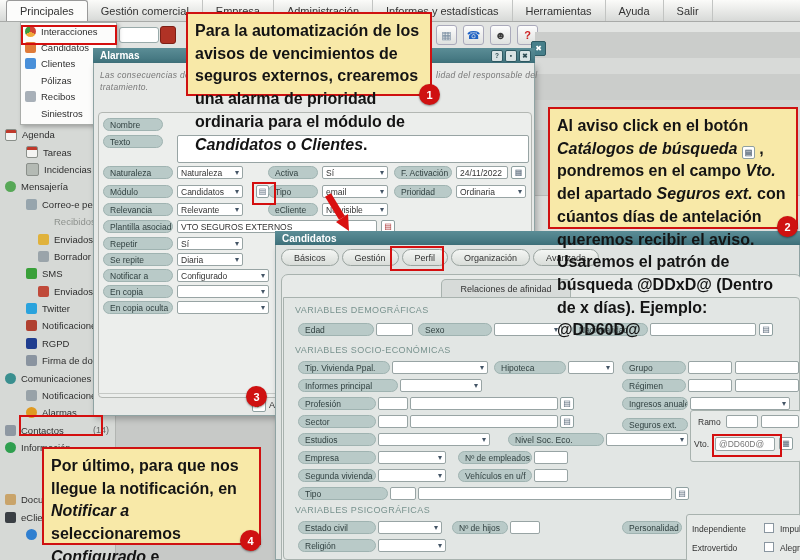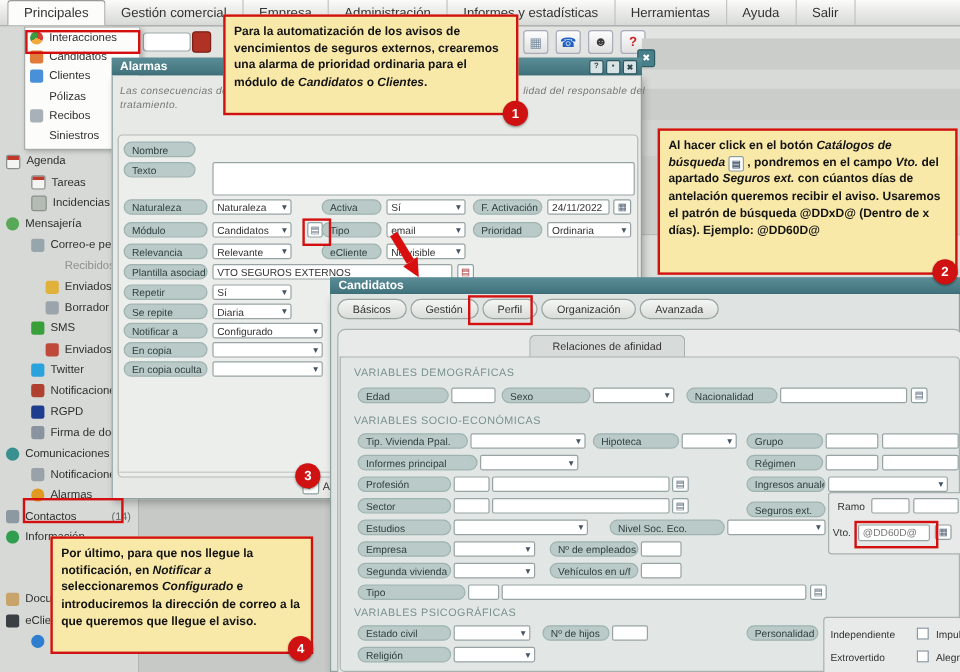--- a/index.html
+++ b/index.html
@@ -82,21 +82,21 @@
   .card{background:#e7eae8;border:1px solid #a8b2ae;border-radius:7px 7px 0 0;}
   .subtab{border:1px solid #a8b2ae;border-bottom:none;border-radius:5px 5px 0 0;font-size:9px;color:#333;display:flex;align-items:center;justify-content:center;box-sizing:border-box;}
   .subtab.on{background:#eef0ee;}
   .subtab.off{background:#d7dbd9;}
   .contentbox{background:#e2e6e4;border:1px solid #a8b2ae;border-radius:0 4px 4px 4px;}
   .sec{font-size:9px;color:#78928e;letter-spacing:.4px;}
   .groupbox{background:#e7eae8;border:1px solid #a8b2ae;border-radius:3px;}
   .cb{width:10px;height:10px;background:#fff;border:1px solid #8a96a0;box-sizing:border-box;}
   .plabel{font-size:8.5px;color:#333;}
   
-  .callout{background:#f8e9a8;border:2px solid #cf1111;color:#141414;font-size:10px;font-weight:600;line-height:1.42;padding:6px 7px;box-sizing:border-box;z-index:6;}
+  .callout{background:#f8e9a8;border:2px solid #cf1111;color:#141414;font-size:16px;font-weight:600;line-height:1.42;padding:6px 7px;box-sizing:border-box;z-index:6;}
   .callout i{font-weight:600;}
   .num{width:21px;height:21px;border-radius:50%;background:#cf1111;color:#fff;font-size:11px;font-weight:bold;display:flex;align-items:center;justify-content:center;z-index:7;box-shadow:0 1px 2px rgba(0,0,0,.4);}
   .redbox{border:2px solid #d40f0f;z-index:7;background:transparent;}
   .inline-cat{display:inline-block;width:11px;height:11px;background:#fff;border:1px solid #8fa0a0;border-radius:2px;font-size:8px;line-height:11px;text-align:center;vertical-align:-1px;}
   .inline-cat::before{content:"▤";color:#567;}
   .z4{z-index:4;} .z5{z-index:5;} .z7{z-index:7;}
 </style>
 </head>
 <body>
 
@@ -516,21 +516,21 @@
 
   <div class="abs pill z5" style="left:298px;top:539px;width:78px;height:13px;" data-name="field-label-religion">Religión</div>
   <div class="abs sel z5" style="left:378px;top:539px;width:68px;height:13px;" data-name="religion-select"></div>
 
   <div class="abs callout" style="left:186px;top:12px;width:246px;height:84px;" data-name="callout-1">
     <span>Para la automatización de los avisos de vencimientos de seguros externos, crearemos una alarma de </span><b>prioridad ordinaria</b><span> para el módulo de </span><i>Candidatos</i><span> o </span><i>Clientes</i><span>.</span>
   </div>
   <div class="abs num" style="left:419px;top:84px;" data-name="callout-1-number">1</div>
 
   <div class="abs callout" style="left:548px;top:107px;width:250px;height:122px;" data-name="callout-2">
-    <span>Al hacer click en el botón </span><i>Catálogos de búsqueda</i>
+    <span>Al aviso click en el botón </span><i>Catálogos de búsqueda</i>
     <span class="inline-cat" data-name="catalog-search-icon"></span><span> , pondremos en el campo </span><i>Vto.</i><span> del apartado </span><i>Seguros ext.</i><span> con cúantos días de antelación queremos recibir el aviso. Usaremos el patrón de búsqueda </span><b>@DDxD@ (Dentro de x días)</b><span>. Ejemplo: </span><b>@DD60D@</b>
   </div>
   <div class="abs num" style="left:777px;top:216px;" data-name="callout-2-number">2</div>
 
   <div class="abs num" style="left:246px;top:386px;" data-name="callout-3-number">3</div>
 
   <div class="abs callout" style="left:42px;top:447px;width:219px;height:98px;" data-name="callout-4">
     <span>Por último, para que nos llegue la notificación, en </span><i>Notificar a</i><span> seleccionaremos </span><i>Configurado</i><span> e introduciremos la dirección de correo a la que queremos que llegue el aviso.</span>
   </div>
   <div class="abs num" style="left:240px;top:530px;" data-name="callout-4-number">4</div>

